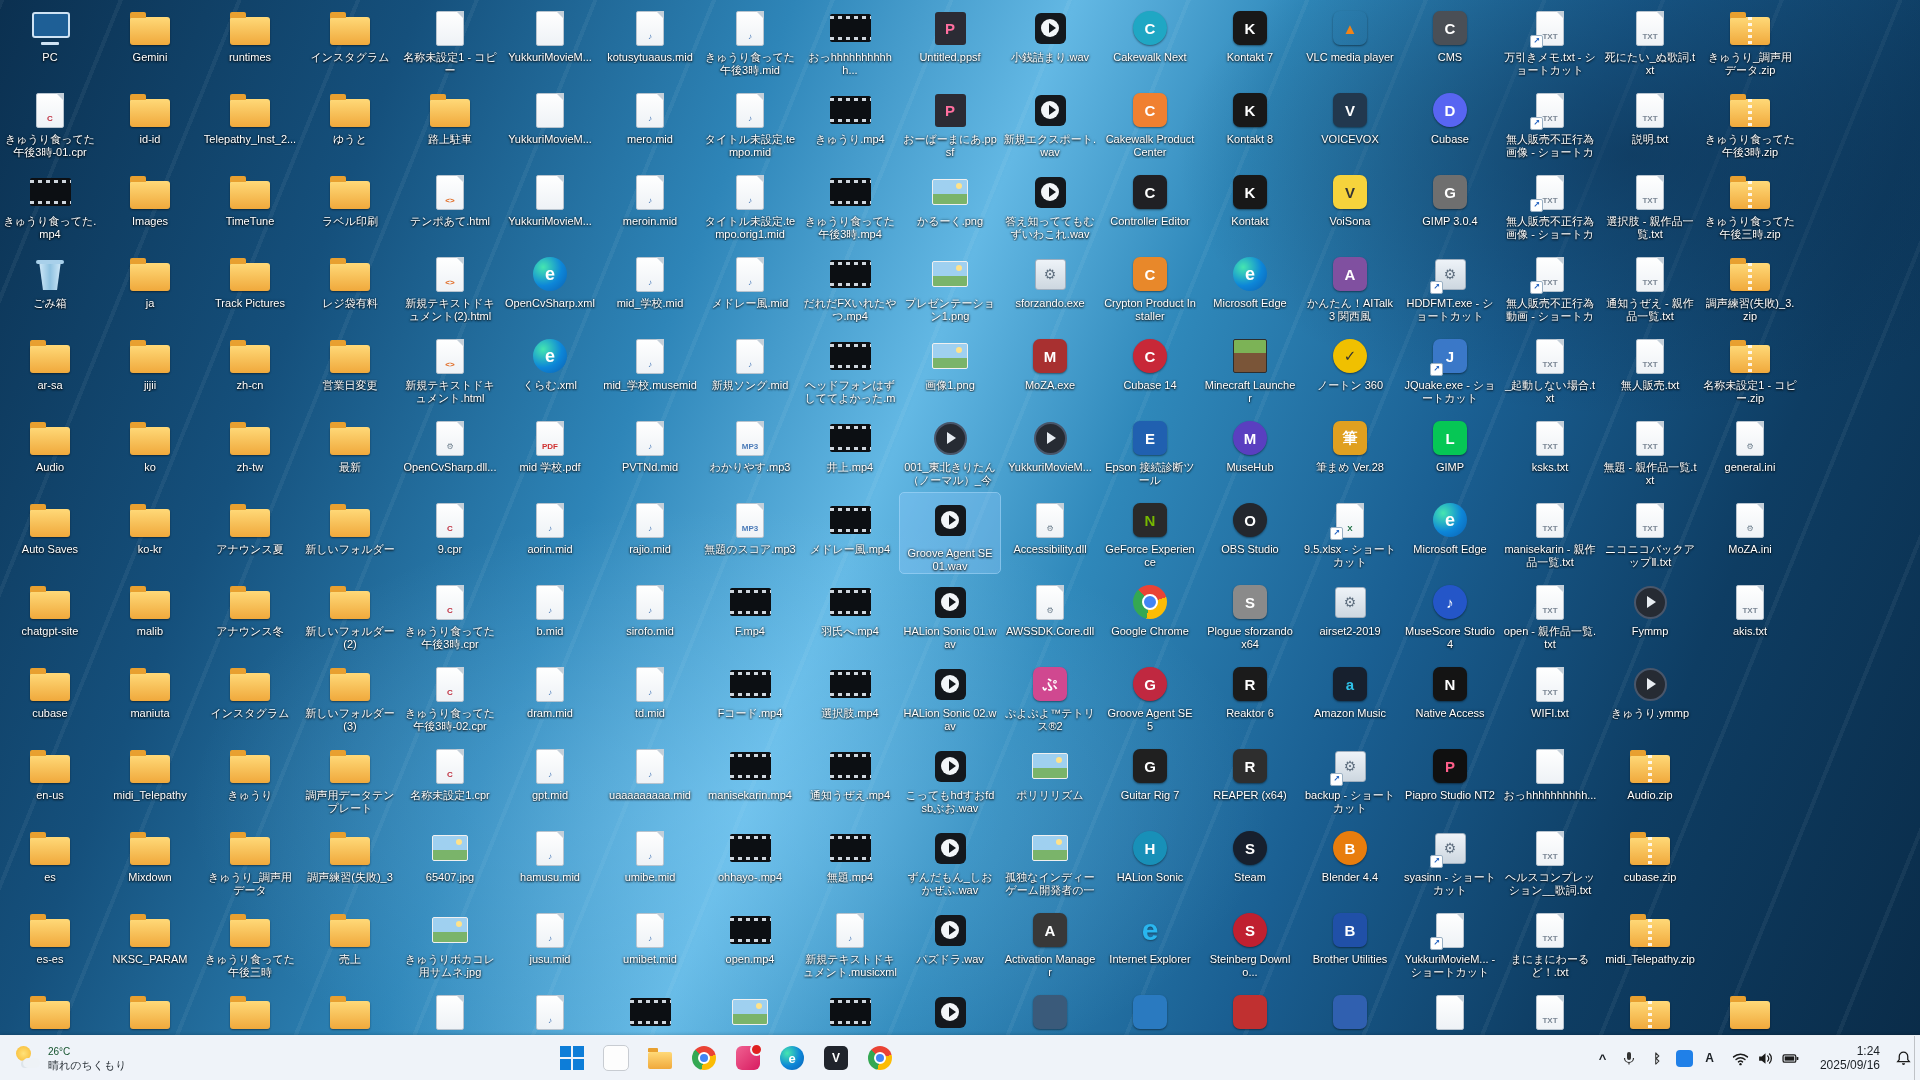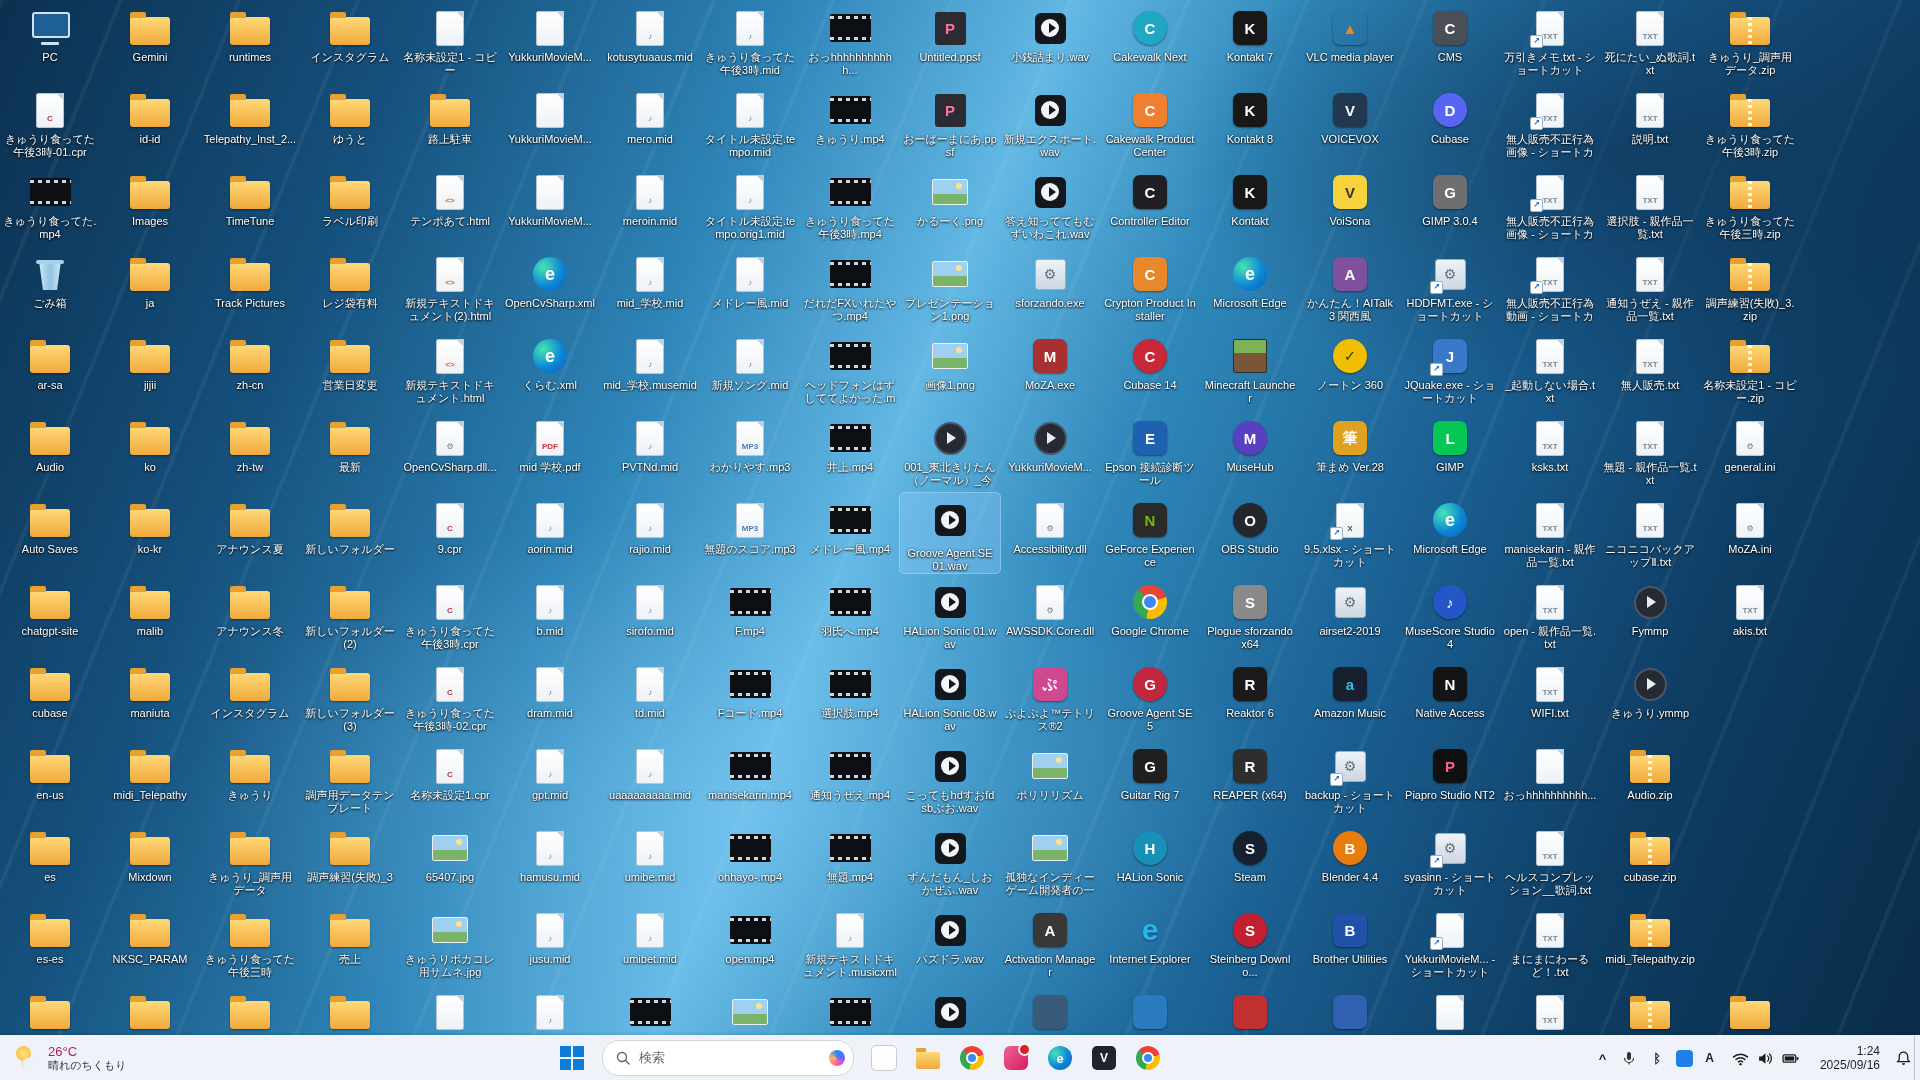--- a/index.html
+++ b/index.html
@@ -65,21 +65,21 @@
   
   .ic-exe{width:31px;height:31px;border-radius:3px;background:linear-gradient(#eef3f8,#cdd7e0);border:1px solid #9fafbf;display:flex;align-items:center;justify-content:center;color:#607080;font-size:14px;}
   .ic-exe::before{content:"\2699";}
   
   .taskbar{position:absolute;left:0;bottom:0;width:1920px;height:44px;background:rgba(238,242,248,.92);border-top:1px solid rgba(255,255,255,.5);box-shadow:0 -1px 3px rgba(0,0,0,.15);}
   .weather{position:absolute;left:0;top:0;height:44px;display:flex;align-items:center;gap:8px;padding:0 14px;border-radius:6px;}
   .w-ico{position:relative;width:26px;height:26px;}
   .w-ico::before{content:"";position:absolute;top:1px;left:2px;width:15px;height:15px;border-radius:50%;background:radial-gradient(#ffe27a,#f8b830);}
   .w-ico::after{content:"";position:absolute;bottom:3px;right:0;width:17px;height:10px;border-radius:6px;background:#eef2f6;box-shadow:-3px 1px 0 -1px #dde4ea;}
   .w-text{display:flex;flex-direction:column;justify-content:center;}
-  .w-temp{font-size:13px;line-height:15px;color:#be185d;}
+  .w-temp{font-size:10px;line-height:15px;color:#14532d;}
   .w-cond{font-size:11px;line-height:13px;color:#2a3138;}
   .tb-center{position:absolute;left:552px;top:0;height:44px;display:flex;align-items:center;gap:4px;}
   .tb-btn{width:40px;height:40px;display:flex;align-items:center;justify-content:center;border-radius:6px;}
   .winlogo{display:grid;grid-template-columns:11px 11px;grid-gap:2px;}
   .winlogo i{width:11px;height:11px;background:#0d7dd8;}
   .searchbox{display:flex;align-items:center;gap:8px;height:34px;width:230px;background:#fff;border:1px solid #d0d5da;border-radius:17px;padding:0 8px 0 12px;margin:0 6px;}
   .searchbox .s-text{flex:1;font-size:13px;color:#606a74;}
   .copilot-dot{width:16px;height:16px;border-radius:50%;background:conic-gradient(#1a8cff,#7a5fff,#ff5fa0,#ffb45f,#1a8cff);}
   .tb-btn i{position:relative;font-style:normal;}
   .tb-white{width:24px;height:24px;border-radius:5px;background:#fdfdfd;border:1px solid #c8ccd2;display:block;}
@@ -1135,21 +1135,21 @@
         <div class="cell">
           <div class="icon">
             <i class="ic-video"></i>
           </div>
           <div class="label">選択肢.mp4</div>
         </div>
         <div class="cell">
           <div class="icon">
             <i class="ic-wav"></i>
           </div>
-          <div class="label">HALion Sonic 08.wav</div>
+          <div class="label">HALion Sonic 02.wav</div>
         </div>
         <div class="cell">
           <div class="icon">
             <i class="ic-app" style="background: rgb(208, 72, 144);">ぷ</i>
           </div>
           <div class="label">ぷよぷよ™テトリス®2</div>
         </div>
         <div class="cell">
           <div class="icon">
             <i class="ic-app round" style="background: rgb(192, 40, 64);">G</i>
@@ -1665,28 +1665,20 @@
   </div>
 
   <div class="tb-center">
     <div class="tb-btn">
       <div class="winlogo">
           <i></i>
           <i></i>
           <i></i>
           <i></i>
         </div>
-    </div>
-    <div class="searchbox">
-      <svg width="16" height="16" viewBox="0 0 16 16">
-          <circle cx="7" cy="7" r="4.5" fill="none" stroke="#5a646e" stroke-width="1.4"></circle>
-          <line x1="10.5" y1="10.5" x2="14" y2="14" stroke="#5a646e" stroke-width="1.4" stroke-linecap="round"></line>
-        </svg>
-      <span class="s-text">検索</span>
-      <span class="copilot-dot"></span>
     </div>
     <div id="tb-apps" style="display:flex;align-items:center;gap:4px;">
         <div class="tb-btn">
           <i class="tb-white"></i>
         </div>
         <div class="tb-btn">
           <i class="tb-folder"></i>
         </div>
         <div class="tb-btn">
           <i class="tb-chrome"></i>

